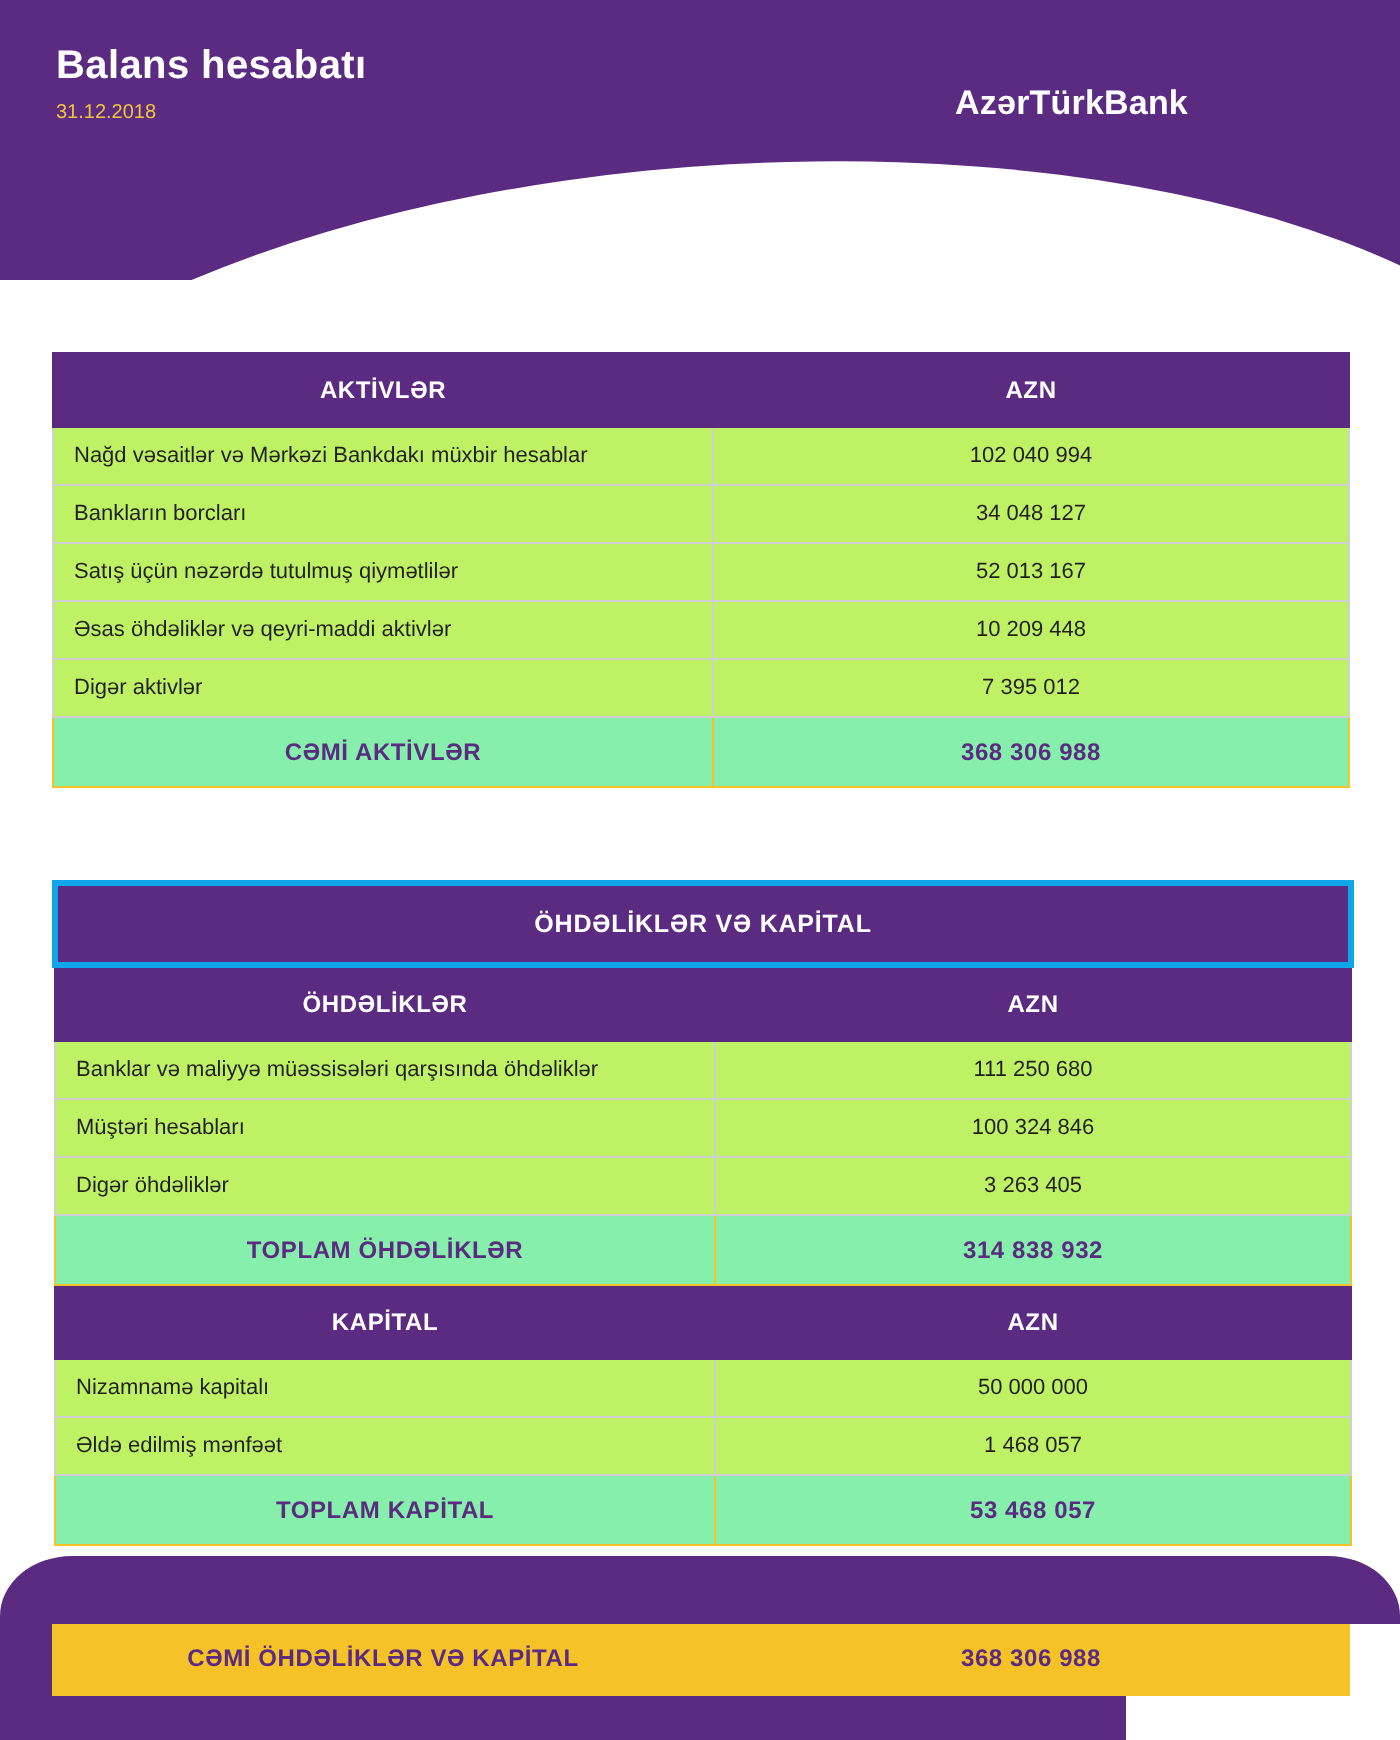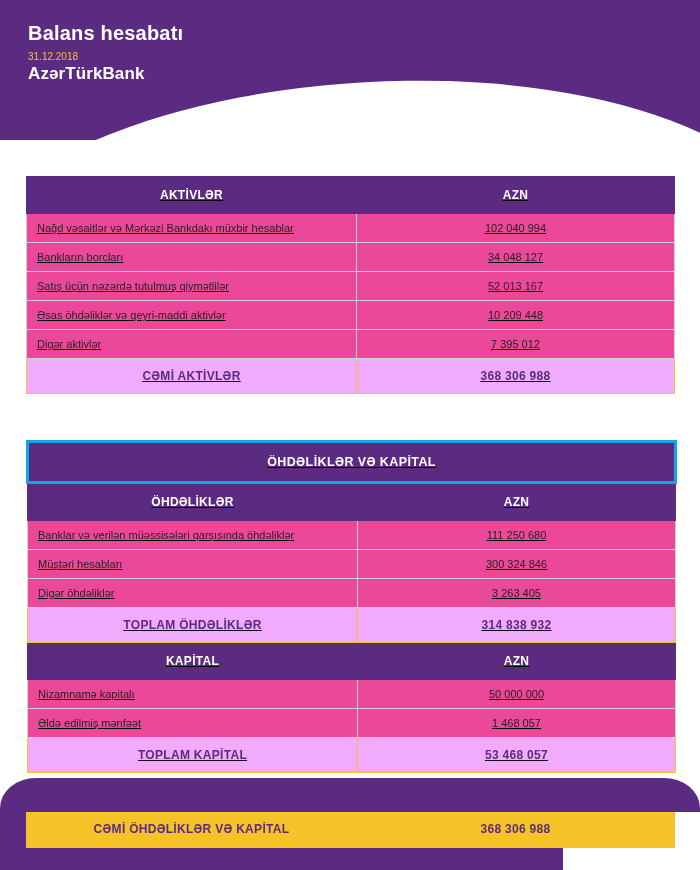--- a/index.html
+++ b/index.html
@@ -28,57 +28,55 @@
     overflow: hidden;
   }
   .header-inner {
     position: absolute;
     left: 0; top: 0;
     width: 622px;
     padding: 22px 28px 0 28px;
     display: flex;
     justify-content: space-between;
     align-items: flex-start;
-    flex-direction: column;
   }
   .title-block { }
   .doc-title {
     color: #ffffff;
     font-size: 20px;
     font-weight: bold;
     letter-spacing: 0.2px;
     margin: 0 0 6px 0;
   }
   .doc-date {
     color: #f0c33c;
     font-size: 10px;
     margin: 0;
   }
   .brand {
     color: #ffffff;
     font-size: 17px;
     font-weight: bold;
     letter-spacing: 0.1px;
-    margin-top: 2px;
+    margin-top: 20px;
   }
   .header-swoosh {
     position: absolute;
     left: -60px;
     bottom: -132px;
     width: 860px;
     height: 190px;
     background: #ffffff;
     border-radius: 50% 50% 0 0 / 100% 100% 0 0;
     transform: rotate(-3.2deg);
   }
 
   
   .content {
     padding: 0 26px;
-    text-decoration: underline;
   }
   table {
     width: 648px;
     border-collapse: collapse;
     table-layout: fixed;
     font-size: 11px;
   }
   .spacer-36 { height: 36px; }
   .spacer-46 { height: 46px; }
 
@@ -95,28 +93,28 @@
     border: 1px solid #5b2b82;
     letter-spacing: 0.3px;
   }
   tr.head-purple td.sep-left { border-left: 1px solid #ffffff; }
 
   tr.data td {
     border: 1px solid #cfcfd4;
     padding: 8px 10px;
     color: #231f20;
     font-size: 11px;
-    background: #ec4899;
+    background: #bef264;
   }
   tr.data td.val {
     text-align: center;
   }
 
   tr.total td {
-    background: #f0abfc;
+    background: #86efac;
     color: #5b2b82;
     font-weight: bold;
     font-size: 12px;
     text-align: center;
     padding: 10px 6px;
     border: 1px solid #f5c328;
     letter-spacing: 0.3px;
   }
   tr.total td.sep-left { border-left: 1px solid #ffffff; }
 
@@ -234,26 +232,26 @@
         </colgroup>
       <tbody>
         <tr class="full-head">
           <td colspan="2">ÖHDƏLİKLƏR VƏ KAPİTAL</td>
         </tr>
         <tr class="head-purple">
           <td>ÖHDƏLİKLƏR</td>
           <td class="sep-left">AZN</td>
         </tr>
         <tr class="data">
-          <td>Banklar və verilən müəssisələri qarşısında öhdəliklər</td>
+          <td>Banklar və maliyyə müəssisələri qarşısında öhdəliklər</td>
           <td class="val">111 250 680</td>
         </tr>
         <tr class="data">
           <td>Müştəri hesabları</td>
-          <td class="val">300 324 846</td>
+          <td class="val">100 324 846</td>
         </tr>
         <tr class="data">
           <td>Digər öhdəliklər</td>
           <td class="val">3 263 405</td>
         </tr>
         <tr class="total">
           <td>TOPLAM ÖHDƏLİKLƏR</td>
           <td class="sep-left">314 838 932</td>
         </tr>
         <tr class="head-purple">

